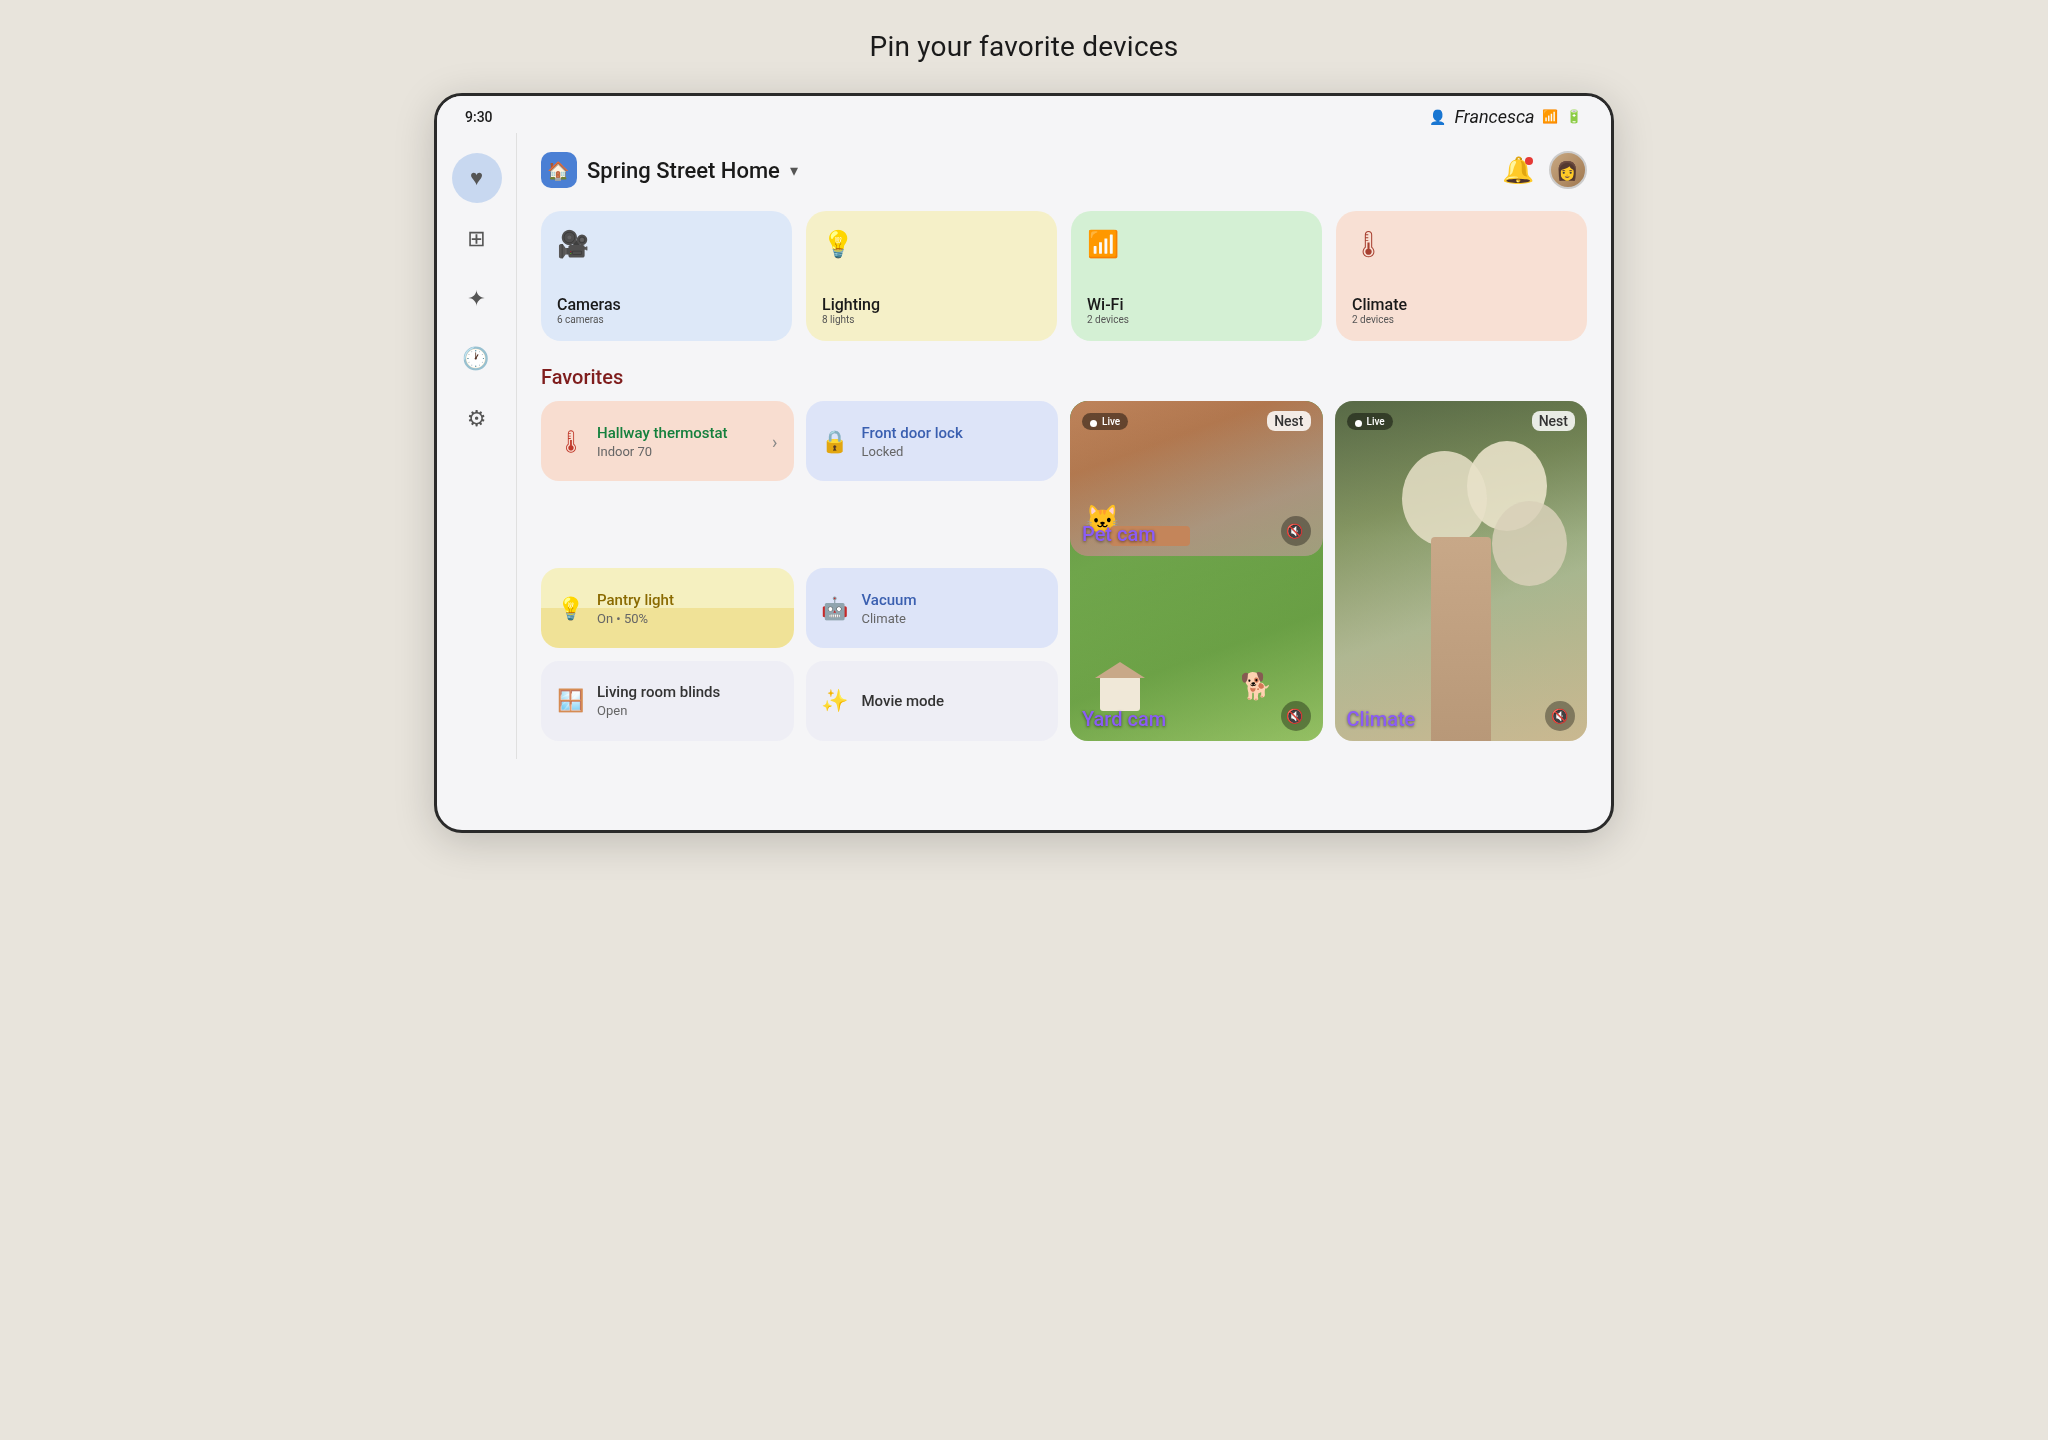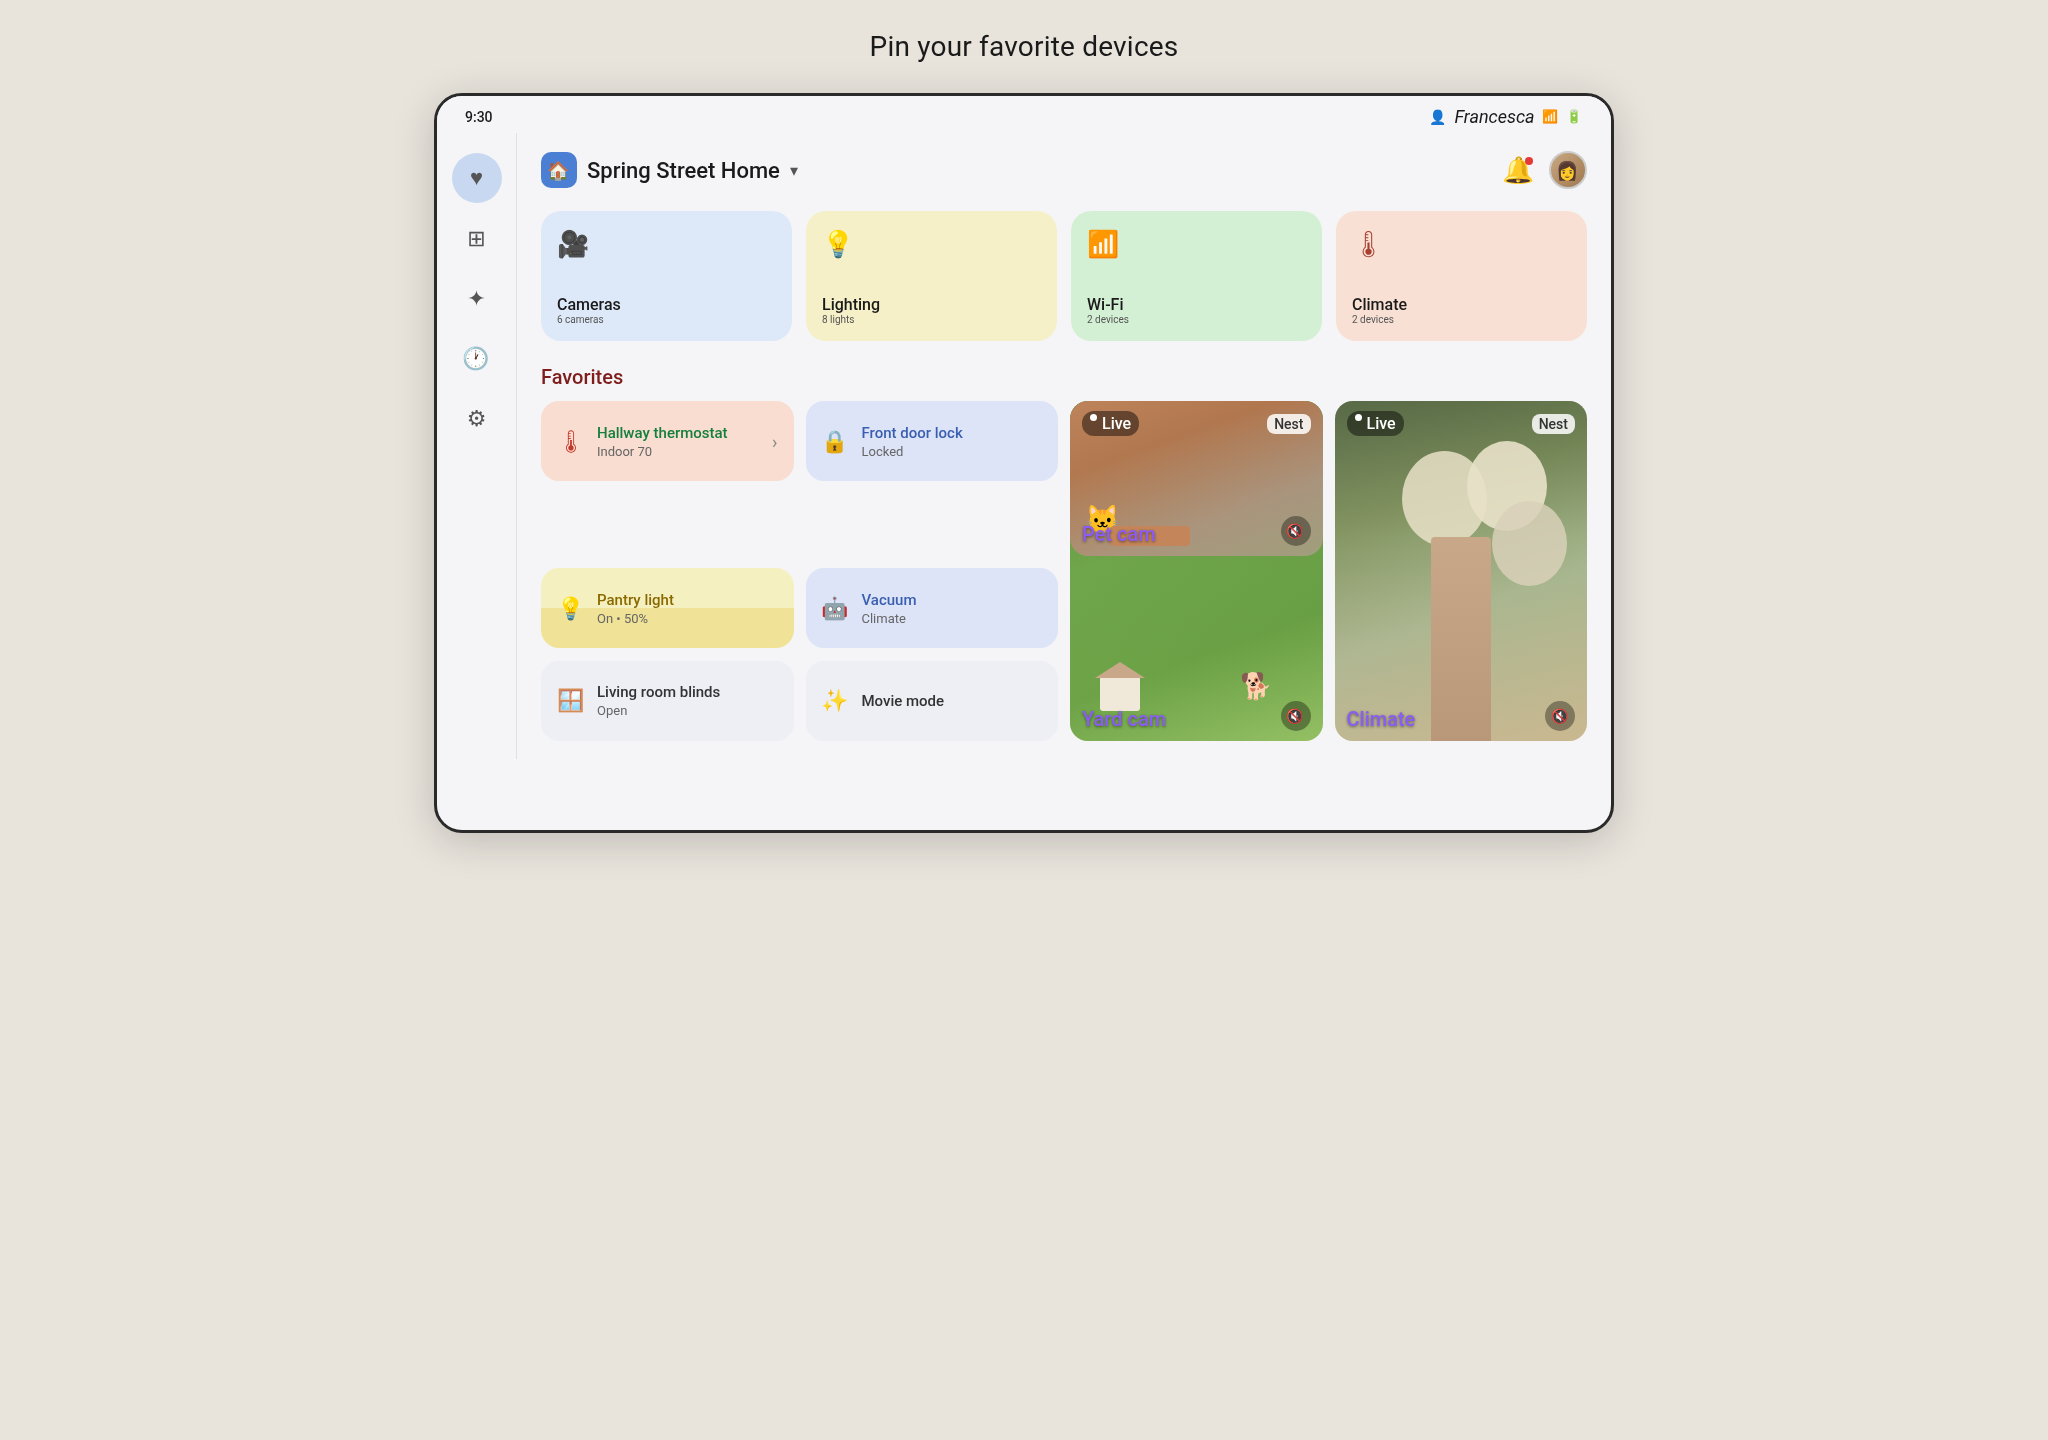--- a/index.html
+++ b/index.html
@@ -284,27 +284,27 @@
       justify-content: space-between;
       padding: 10px 12px;
     }
     .cam-top {
       display: flex;
       justify-content: space-between;
       align-items: center;
     }
     .live-badge {
       display: flex;
-      align-items: flex-start;
+      align-items: flex-end;
       gap: 5px;
       background: rgba(0,0,0,0.45);
       color: white;
       border-radius: 12px;
       padding: 3px 8px;
-      font-size: 16px;
+      font-size: 10px;
       font-weight: 500;
     }
     .live-dot {
       width: 7px;
       height: 7px;
       background: #fff;
       border-radius: 50%;
     }
     .nest-badge {
       background: rgba(255,255,255,0.85);

